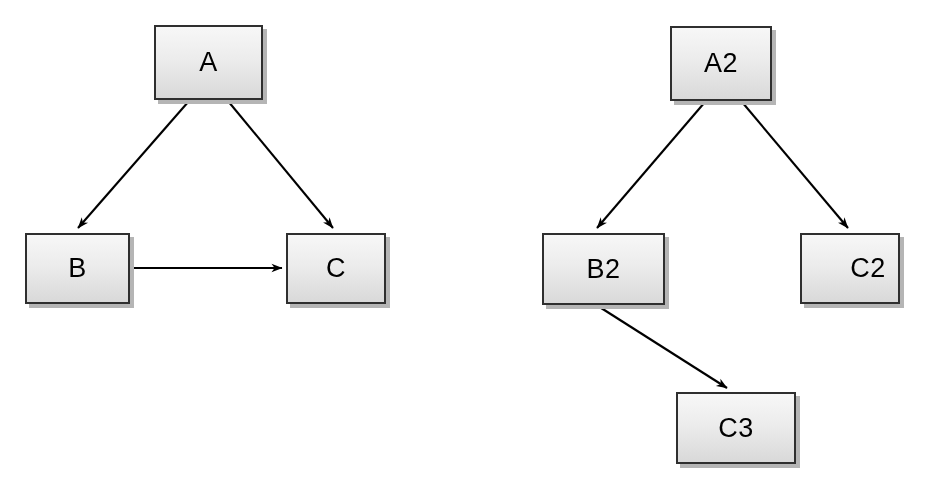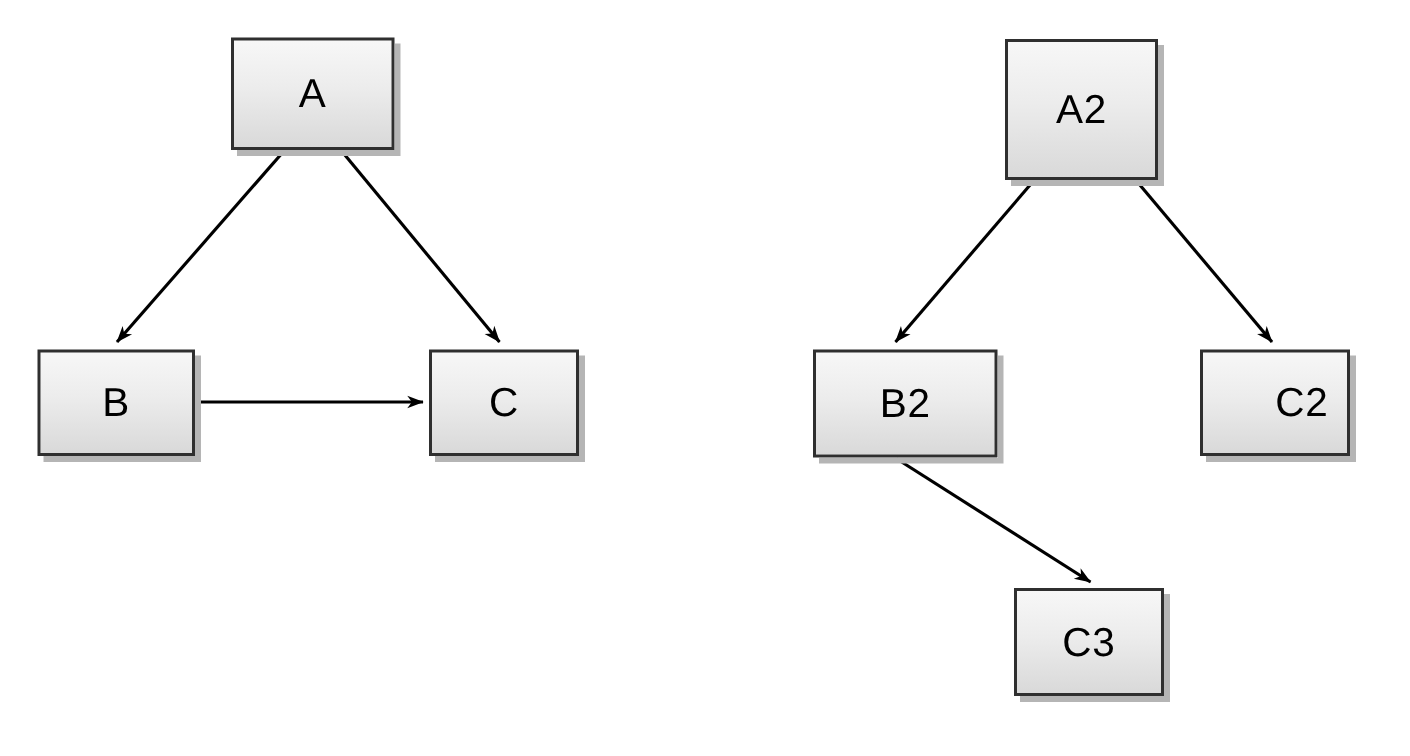--- a/index.html
+++ b/index.html
@@ -71,27 +71,27 @@
   <div id="nodes-group">
       <div class="node" style="left: 154px; top: 25px; width: 109px; height: 75px;">
         <span class="node-label">A</span>
       </div>
       <div class="node" style="left: 25px; top: 233px; width: 105px; height: 71px;">
         <span class="node-label">B</span>
       </div>
       <div class="node" style="left: 286px; top: 233px; width: 100px; height: 71px;">
         <span class="node-label">C</span>
       </div>
-      <div class="node" style="left: 670px; top: 26px; width: 102px; height: 94px;">
+      <div class="node" style="left: 670px; top: 26px; width: 102px; height: 75px;">
         <span class="node-label">A2</span>
       </div>
       <div class="node" style="left: 542px; top: 233px; width: 123px; height: 72px;">
         <span class="node-label">B2</span>
       </div>
       <div class="node" style="left: 800px; top: 233px; width: 100px; height: 71px; padding-left: 36px;">
         <span class="node-label">C2</span>
       </div>
-      <div class="node" style="left: 676px; top: 392px; width: 100px; height: 72px;">
+      <div class="node" style="left: 676px; top: 392px; width: 120px; height: 72px;">
         <span class="node-label">C3</span>
       </div>
     </div>
 
 </div>
 
 </body></html>

